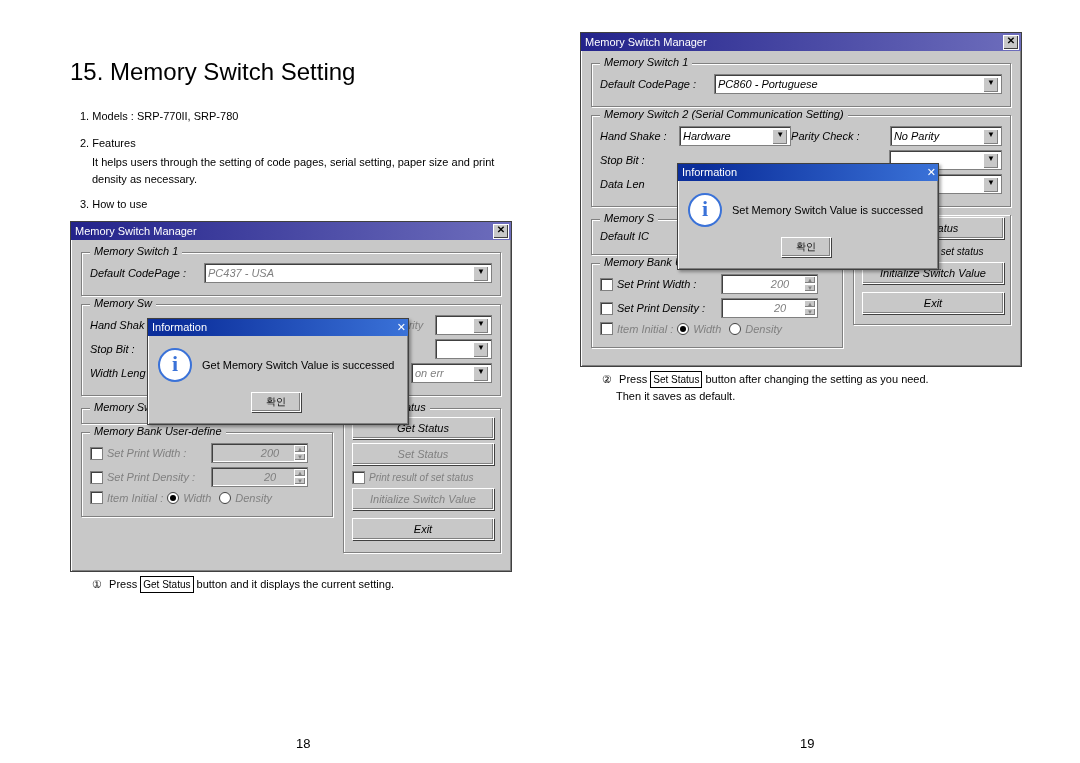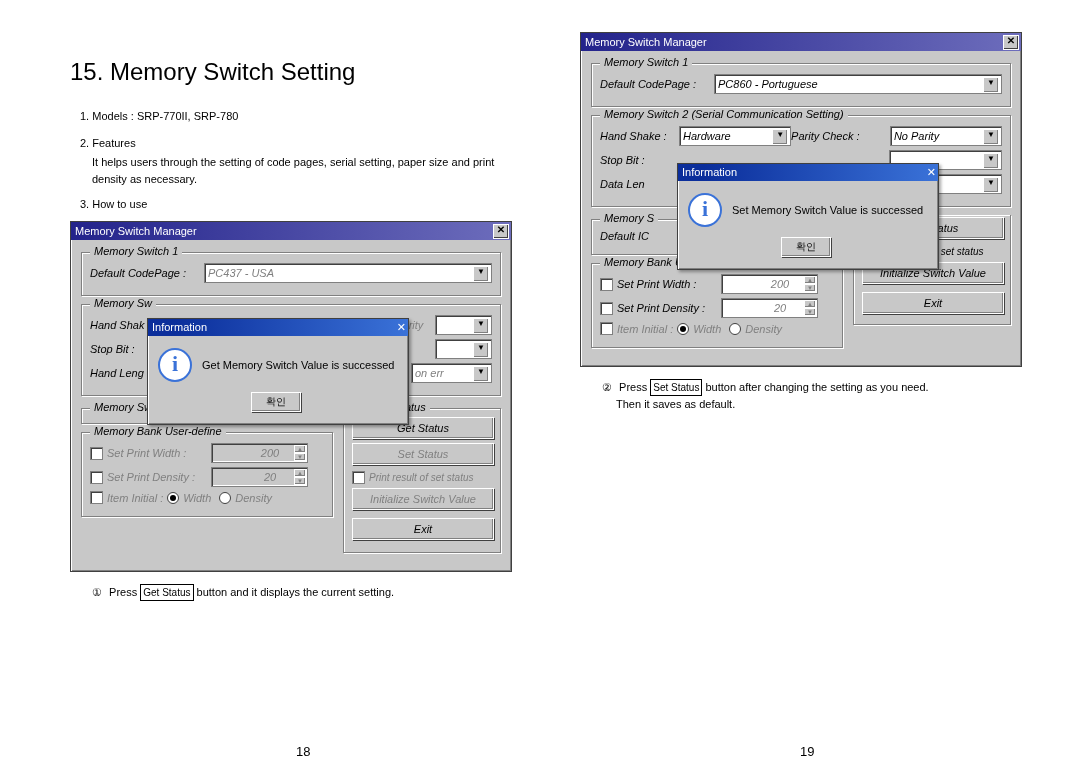--- a/index.html
+++ b/index.html
@@ -27,29 +27,29 @@
   }
   .body-text {
     font-size: 11px;
     line-height: 1.55;
     margin-left: 10px;
   }
   .body-text .item { margin-bottom: 2px; }
   .body-text .indent { margin-left: 12px; }
   .page-num {
     position: absolute;
-    bottom: 4px;
+    bottom: 12px;
     font-size: 13px;
   }
   .page-num-left { left: 296px; }
   .page-num-right { left: 800px; }
   .caption {
     font-size: 11px;
     margin-left: 22px;
-    margin-top: 12px;
+    margin-top: 4px;
     line-height: 1.5;
   }
   .caption .circle-num { display: inline-block; width: 14px; }
   .box-btn {
     border: 1px solid #000;
     padding: 0 2px;
     display: inline-block;
     font-size: 10px;
   }
 
@@ -279,21 +279,21 @@
             <span style="flex:1"></span>
             <span class="lbl disabled" style="width:26px;text-align:center">rity</span>
             <span class="sel disabled" style="width:20px;margin-left:6px"></span>
           </div>
         <div class="row">
             <span class="lbl" style="width:68px">Stop Bit :</span>
             <span style="flex:1"></span>
             <span class="sel disabled" style="width:20px"></span>
           </div>
         <div class="row">
-            <span class="lbl" style="width:68px">Hand Leng</span>
+            <span class="lbl" style="width:68px">Width Leng</span>
             <span style="flex:1"></span>
             <span class="sel disabled" style="width:44px">
               <span>on err</span>
             </span>
           </div>
       </div>
 
       <div class="columns">
         <div class="left-col">
           <div class="fieldset">

